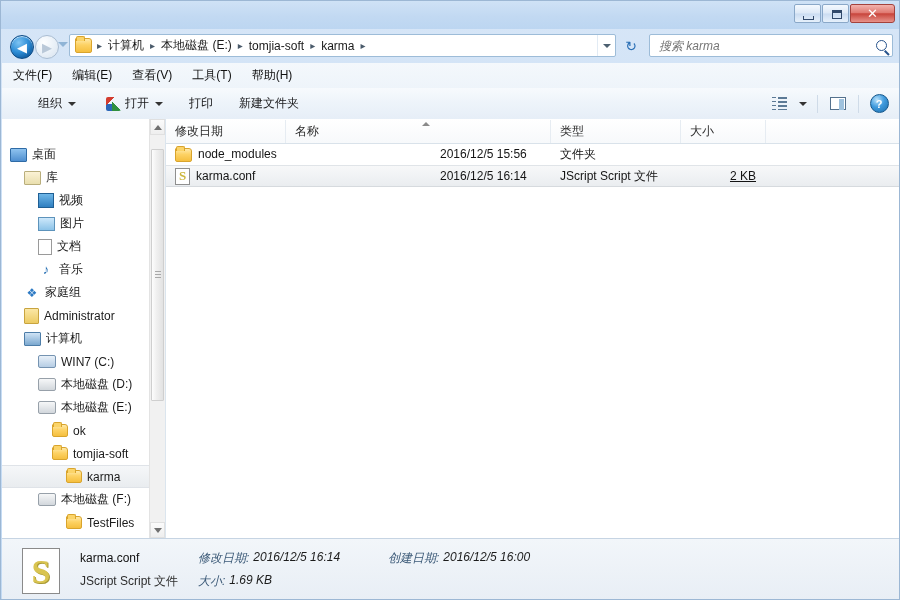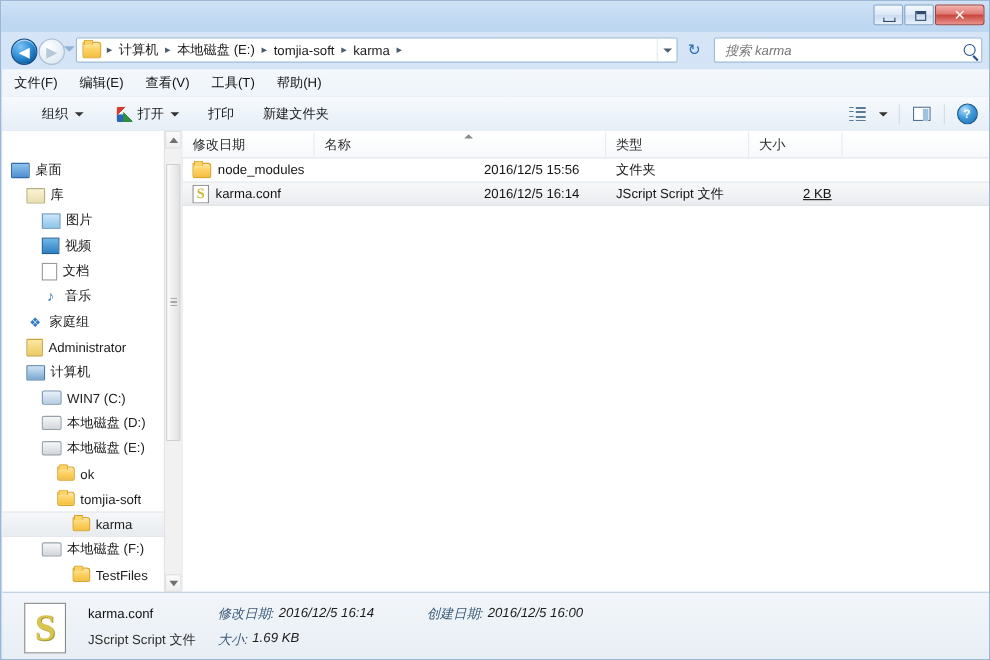--- a/index.html
+++ b/index.html
@@ -519,26 +519,26 @@
     <div class="tree" id="tree-root">
         <div class="tree-item" style="padding-left: 8px;">
           <span class="tree-icon ic-desktop" style="width: 15px; height: 12px;"></span>
           <span>桌面</span>
         </div>
         <div class="tree-item" style="padding-left: 22px;">
           <span class="tree-icon ic-lib" style="width: 15px; height: 12px;"></span>
           <span>库</span>
         </div>
         <div class="tree-item" style="padding-left: 36px;">
+          <span class="tree-icon ic-video" style="width: 14px; height: 13px;"></span>
+          <span>视频</span>
+        </div>
+        <div class="tree-item" style="padding-left: 36px;">
           <span class="tree-icon ic-pic" style="width: 15px; height: 12px;"></span>
           <span>图片</span>
-        </div>
-        <div class="tree-item" style="padding-left: 36px;">
-          <span class="tree-icon ic-video" style="width: 14px; height: 13px;"></span>
-          <span>视频</span>
         </div>
         <div class="tree-item" style="padding-left: 36px;">
           <span class="tree-icon ic-doc" style="width: 12px; height: 14px;"></span>
           <span>文档</span>
         </div>
         <div class="tree-item" style="padding-left: 36px;">
           <span class="tree-icon ic-music" style="width: 16px; height: 16px;">♪</span>
           <span>音乐</span>
         </div>
         <div class="tree-item" style="padding-left: 22px;">

